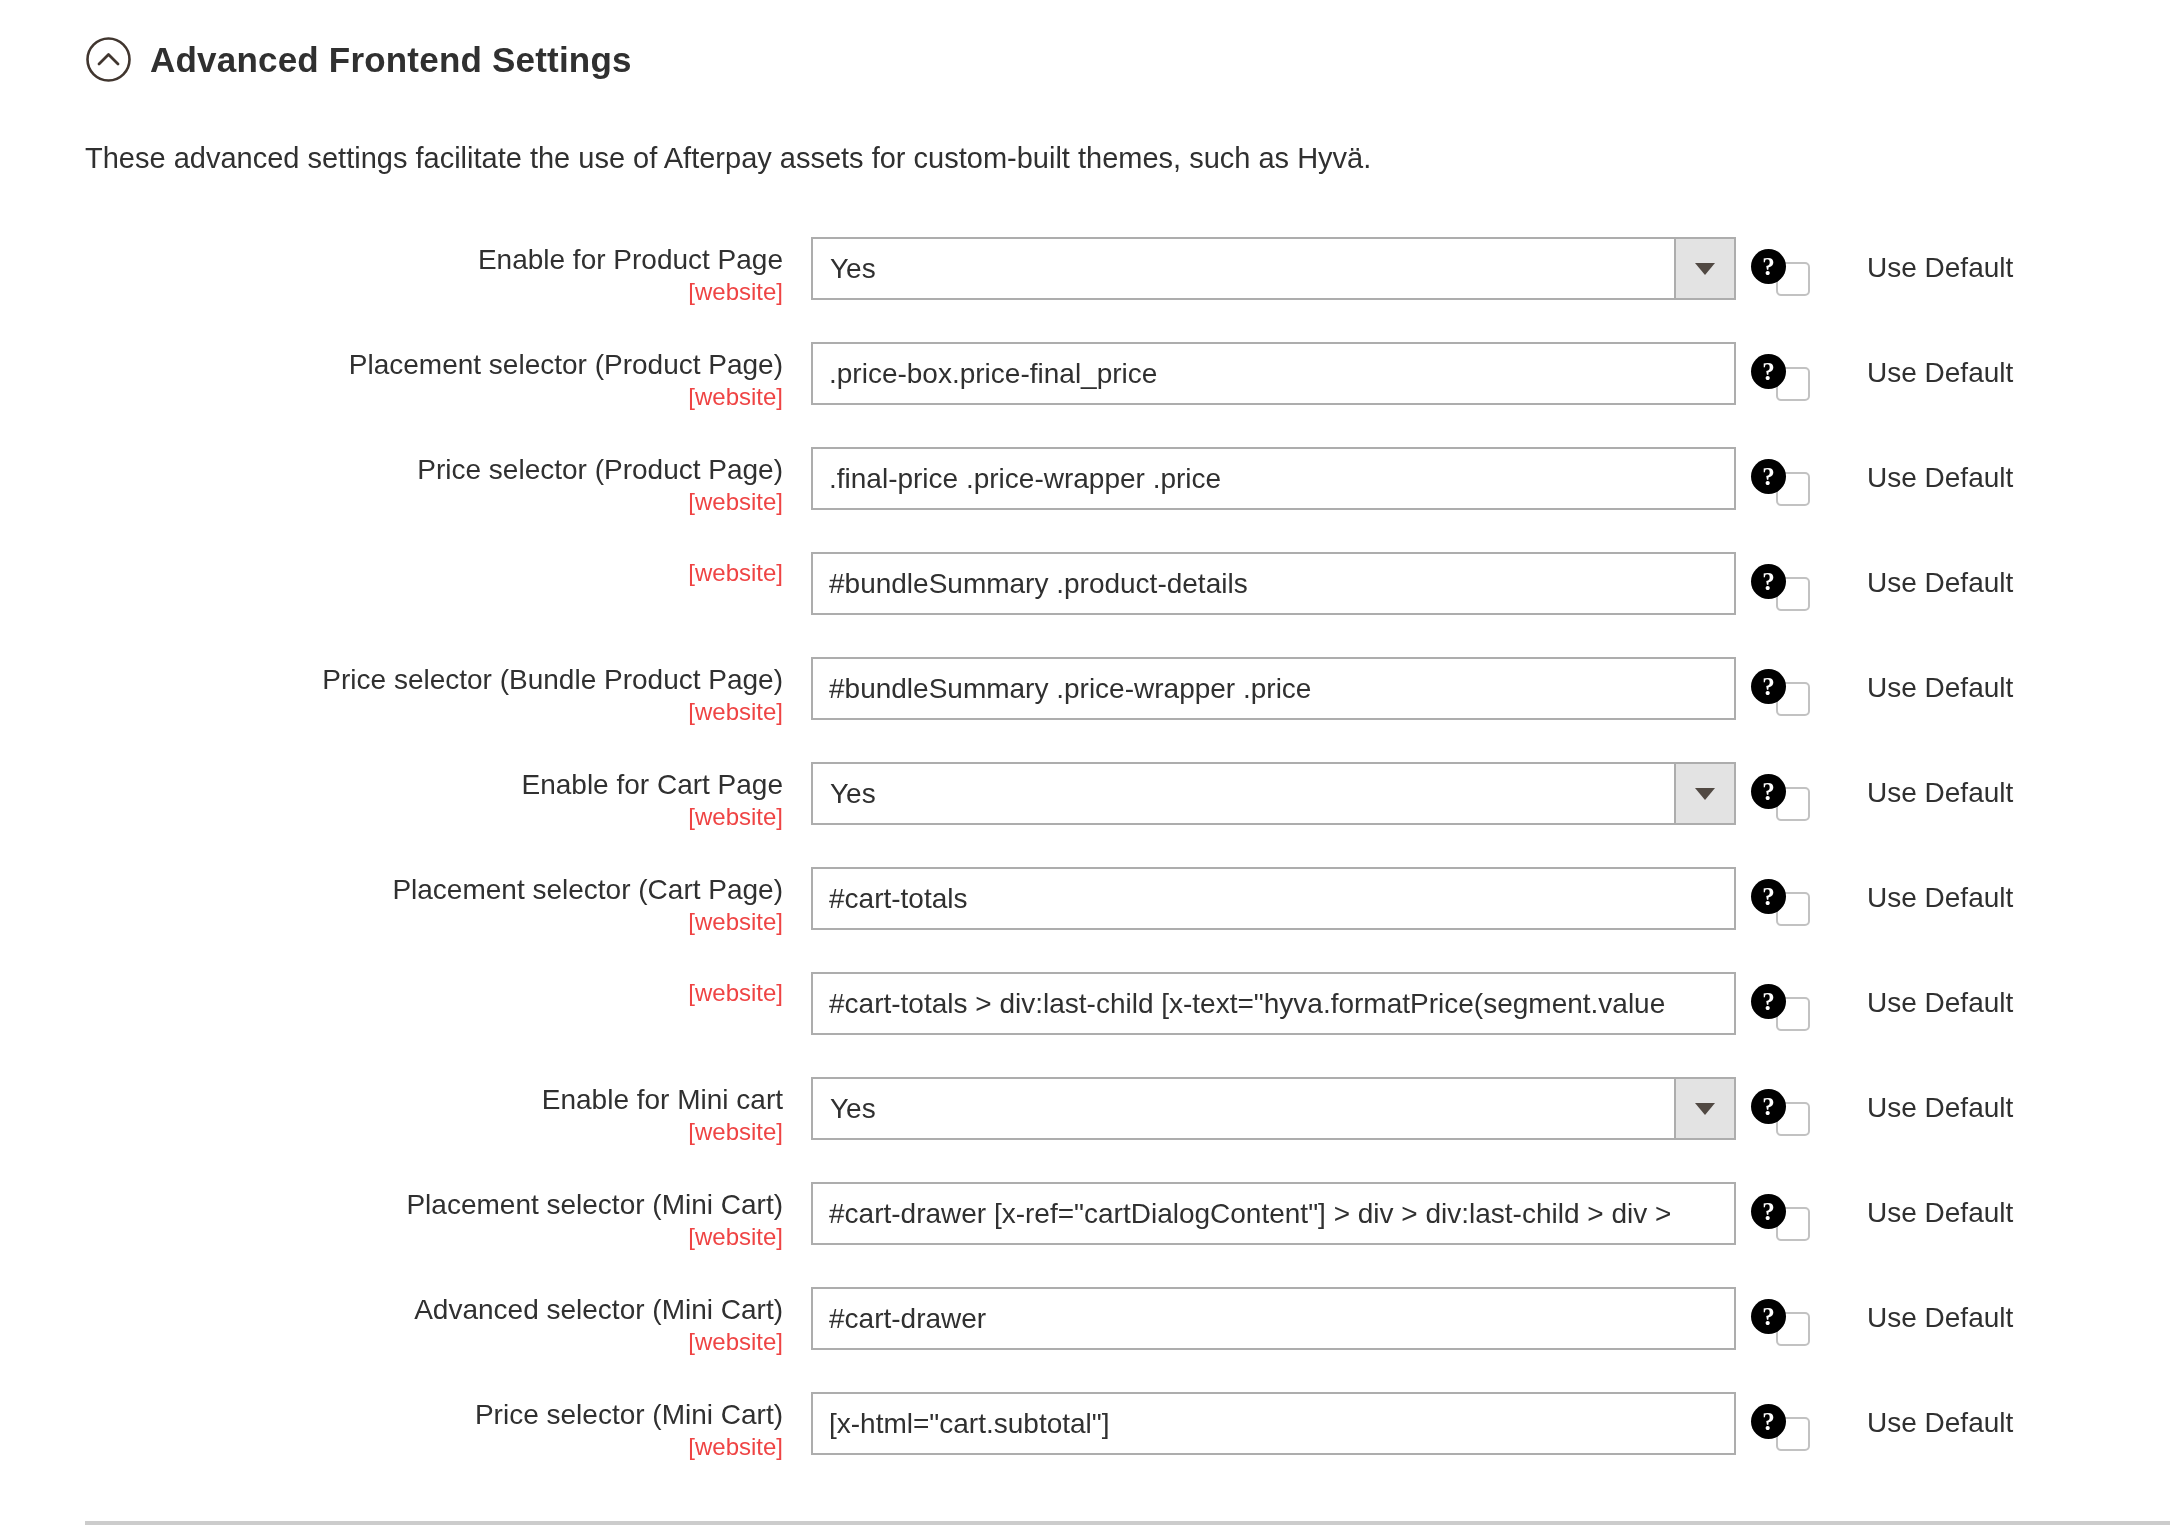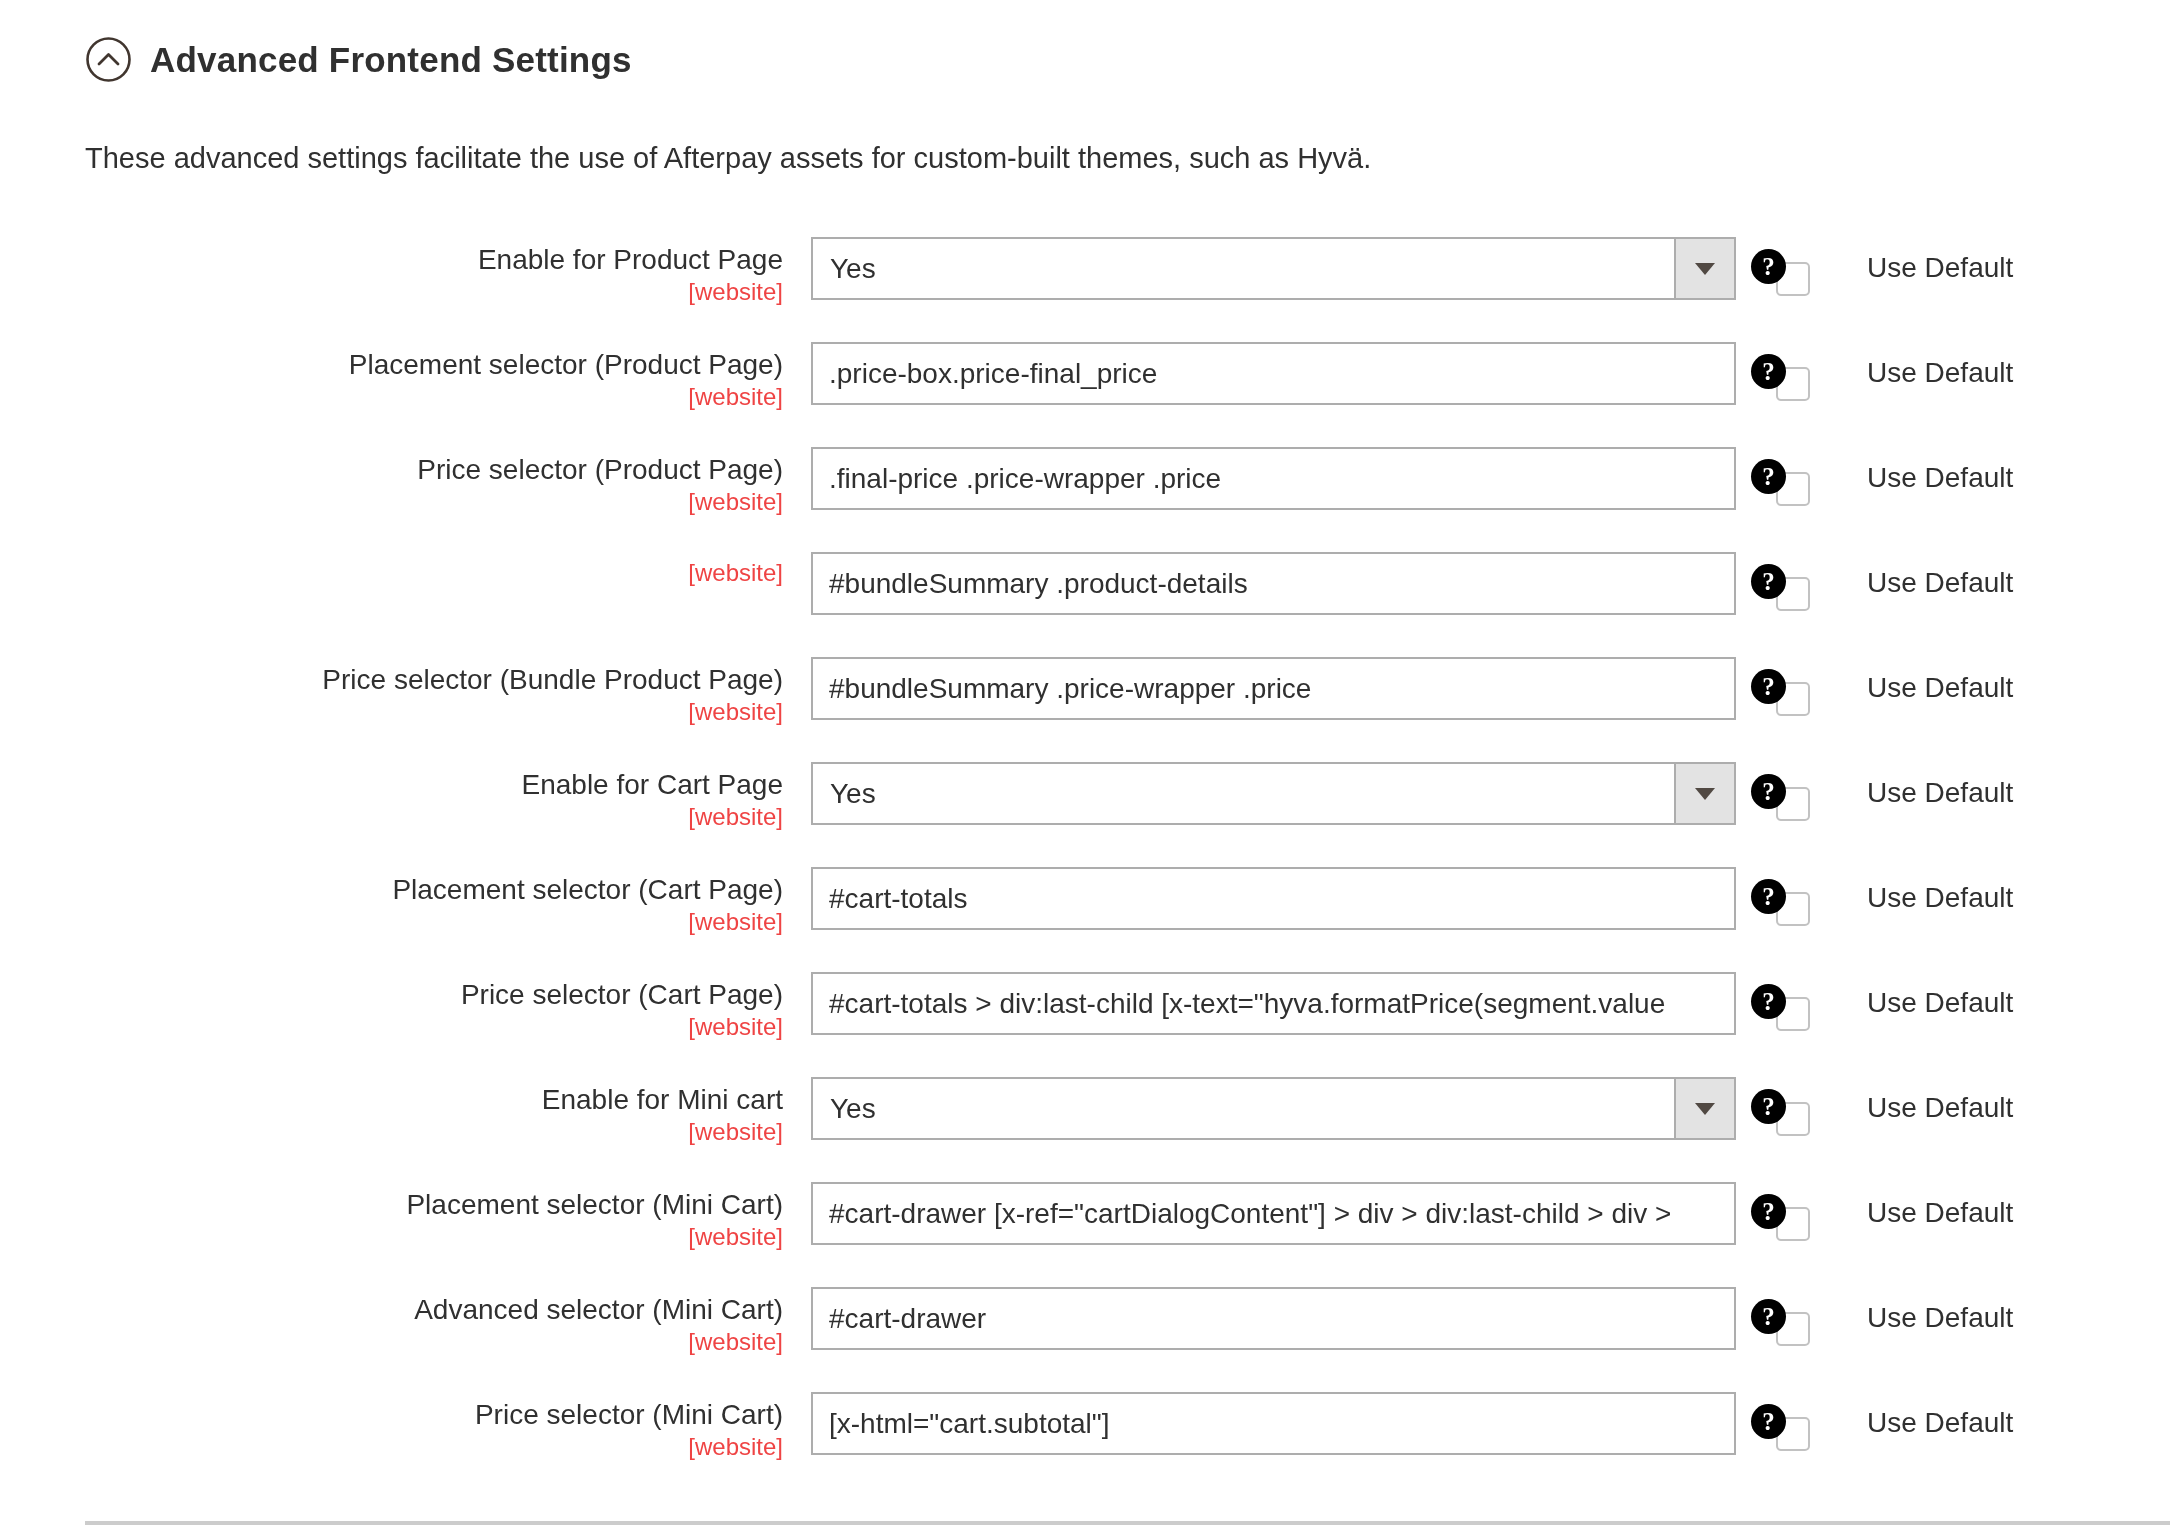--- a/index.html
+++ b/index.html
@@ -222,21 +222,20 @@
       <span class="checkbox"></span>
       <span class="help-icon">
         <span class="q">?</span>
       </span>
       <label class="use-default">Use Default</label>
     </div>
   </div>
 
   <div class="field-row">
     <div class="field-label-wrap">
-      <div class="field-label">Price selector (Cart Page)</div>
       <div class="field-scope">[website]</div>
     </div>
     <div class="control">
       <input type="text" class="field-input" value="#cart-totals &gt; div:last-child [x-text=&quot;hyva.formatPrice(segment.value" style="">
       
     </div>
     <div class="after">
       <span class="checkbox"></span>
       <span class="help-icon">
         <span class="q">?</span>

